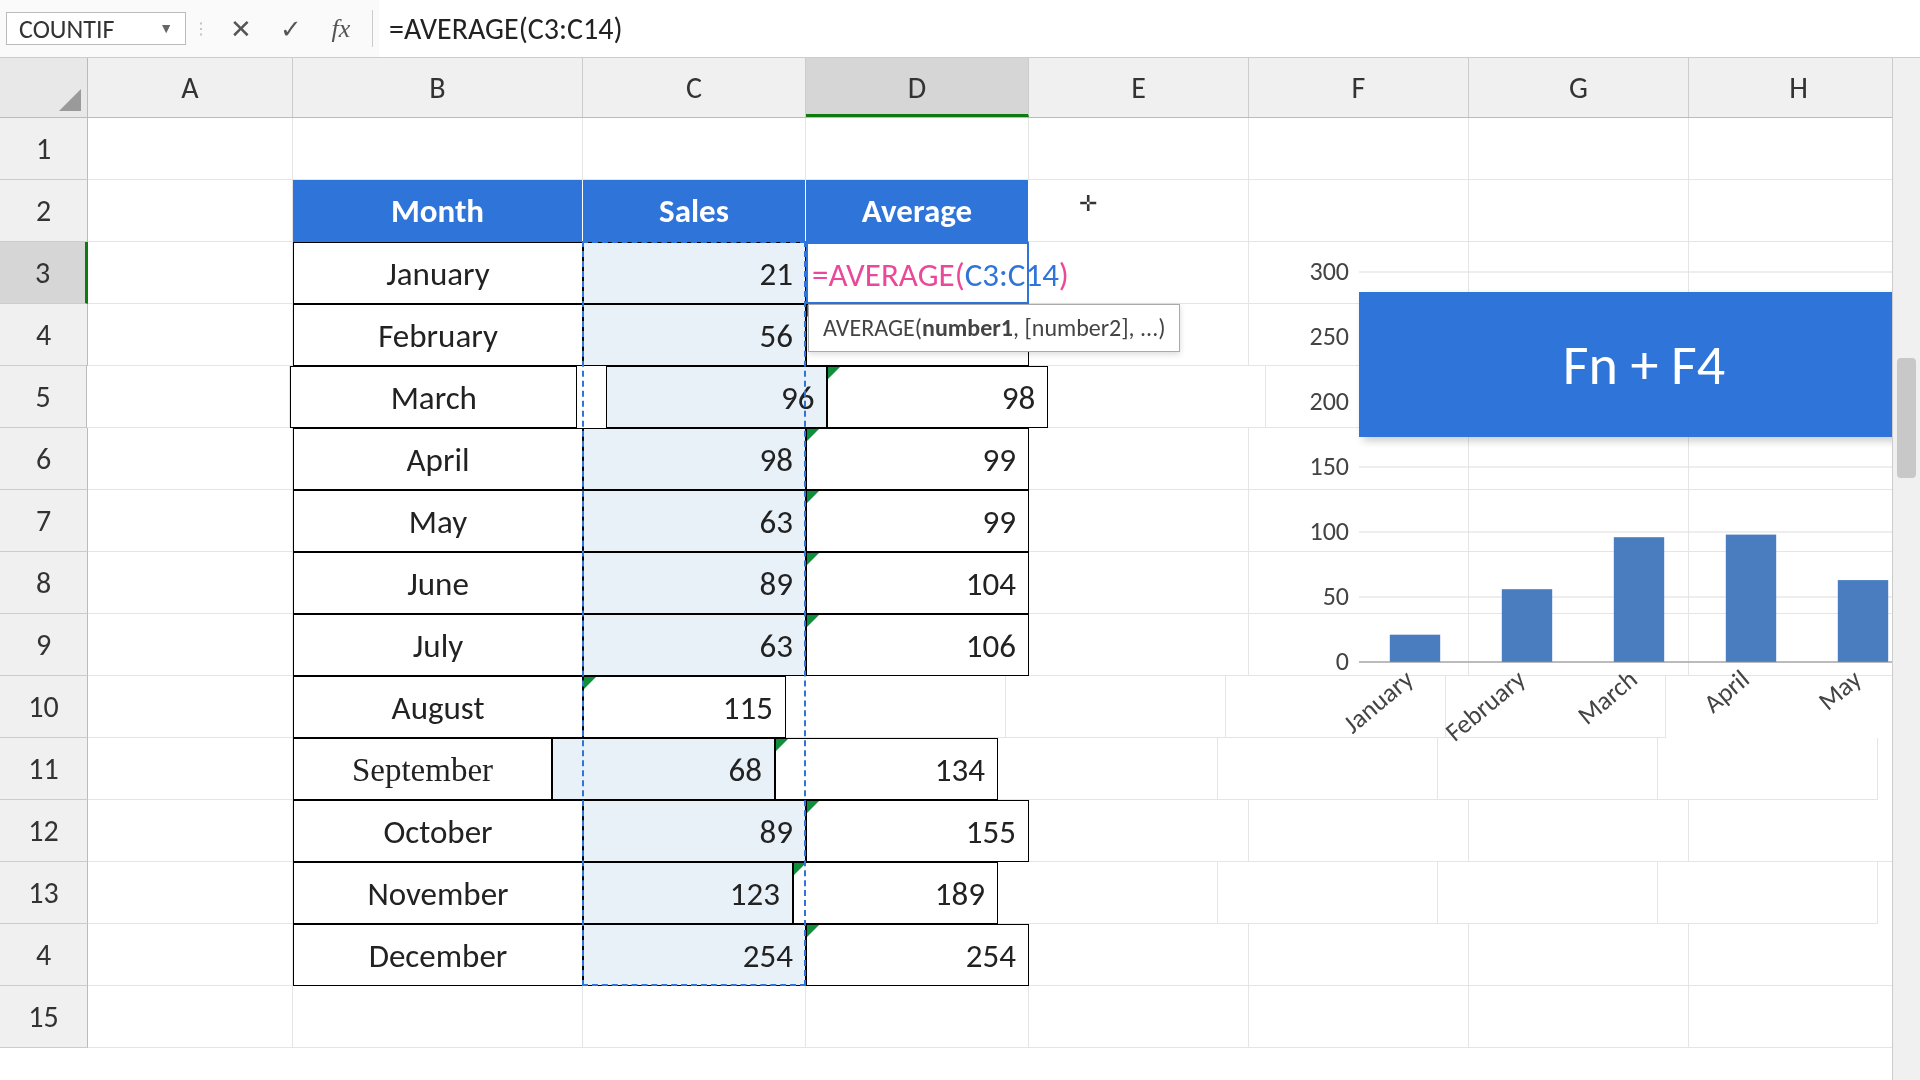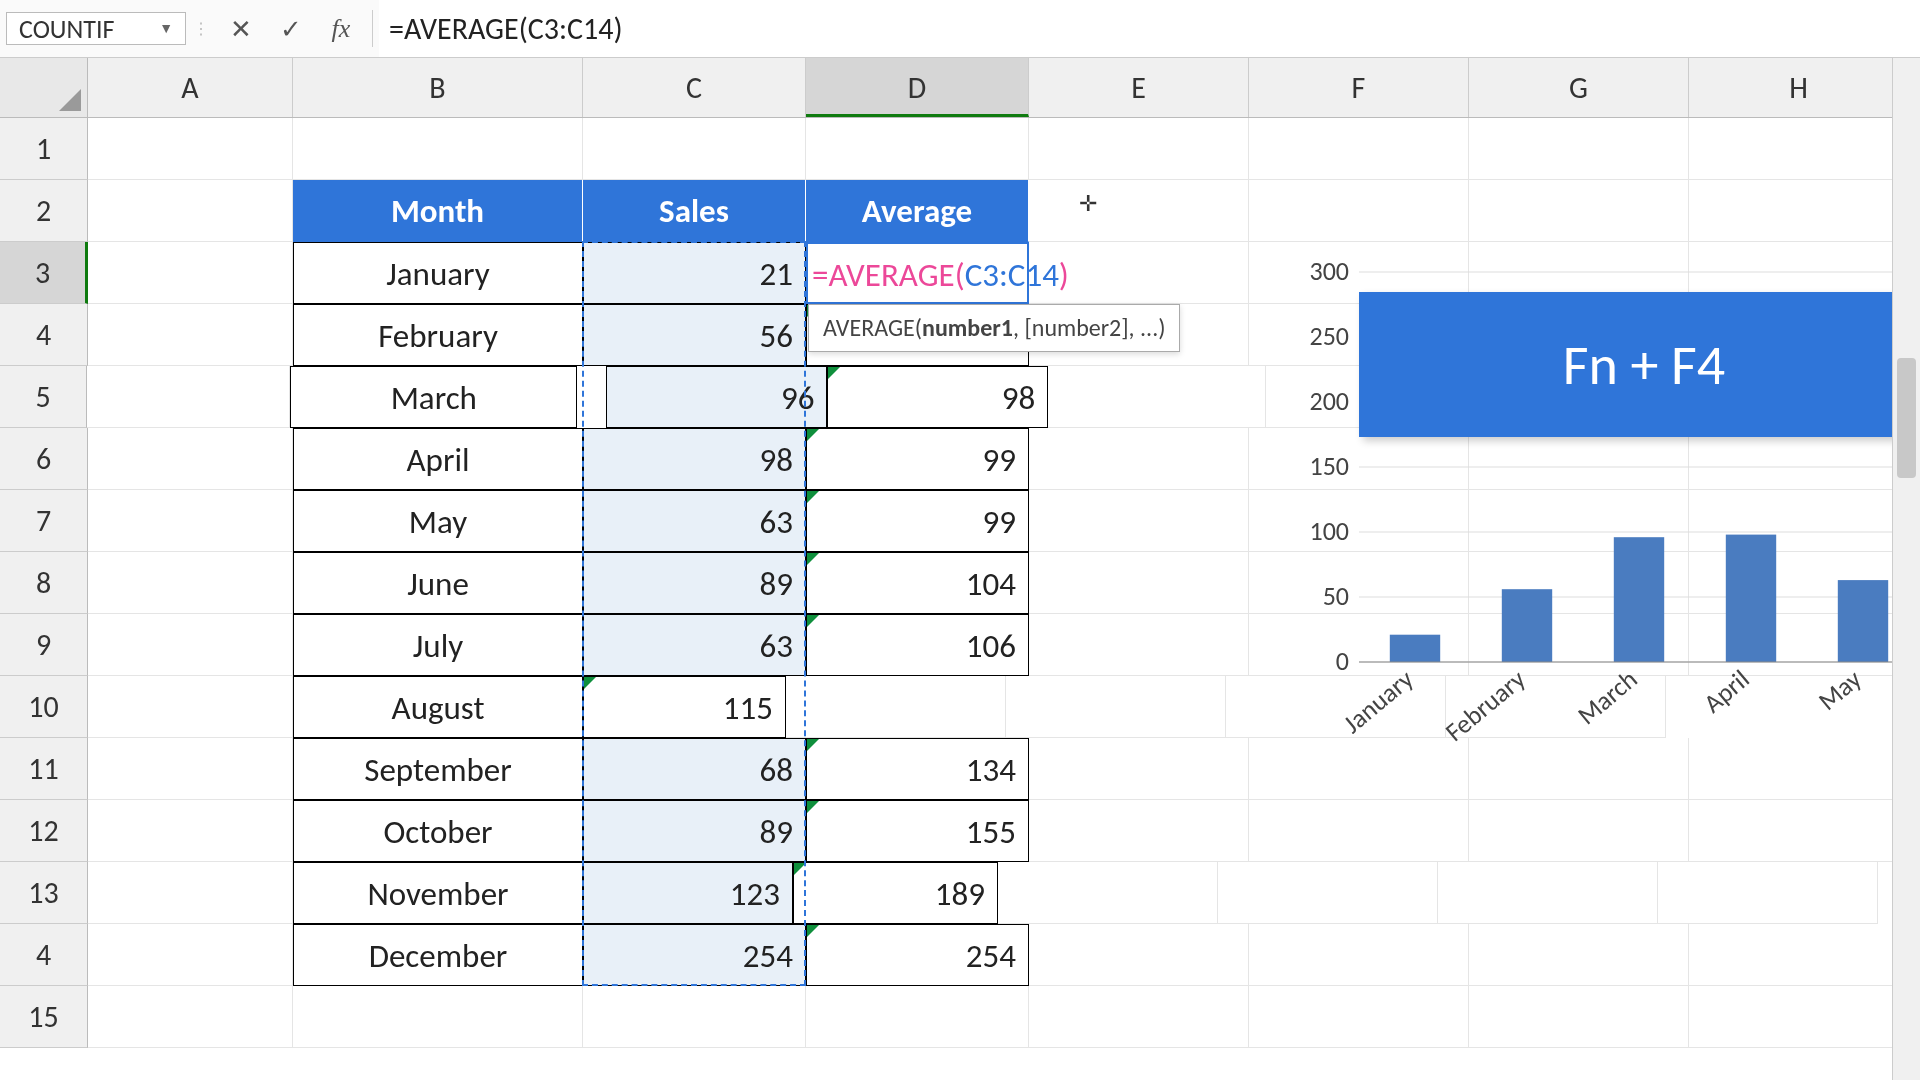--- a/index.html
+++ b/index.html
@@ -394,21 +394,21 @@
         <div class="cell b-data" style="width: 290px;">August</div>
         <div class="cell d-data" style="width: 203px;">115</div>
         <div class="cell" style="width: 220px;"></div>
         <div class="cell" style="width: 220px;"></div>
         <div class="cell" style="width: 220px;"></div>
         <div class="cell" style="width: 220px;"></div>
       </div>
       <div class="row">
         <div class="row-h">11</div>
         <div class="cell" style="width: 205px;"></div>
-        <div class="cell b-data" style="width: 290px;">September</div>
+        <div class="cell b-data" style="width: 259px; font-family: Liberation Serif, serif;">September</div>
         <div class="cell c-data" style="width: 223px;">68</div>
         <div class="cell d-data" style="width: 223px;">134</div>
         <div class="cell" style="width: 220px;"></div>
         <div class="cell" style="width: 220px;"></div>
         <div class="cell" style="width: 220px;"></div>
         <div class="cell" style="width: 220px;"></div>
       </div>
       <div class="row">
         <div class="row-h">12</div>
         <div class="cell" style="width: 205px;"></div>

